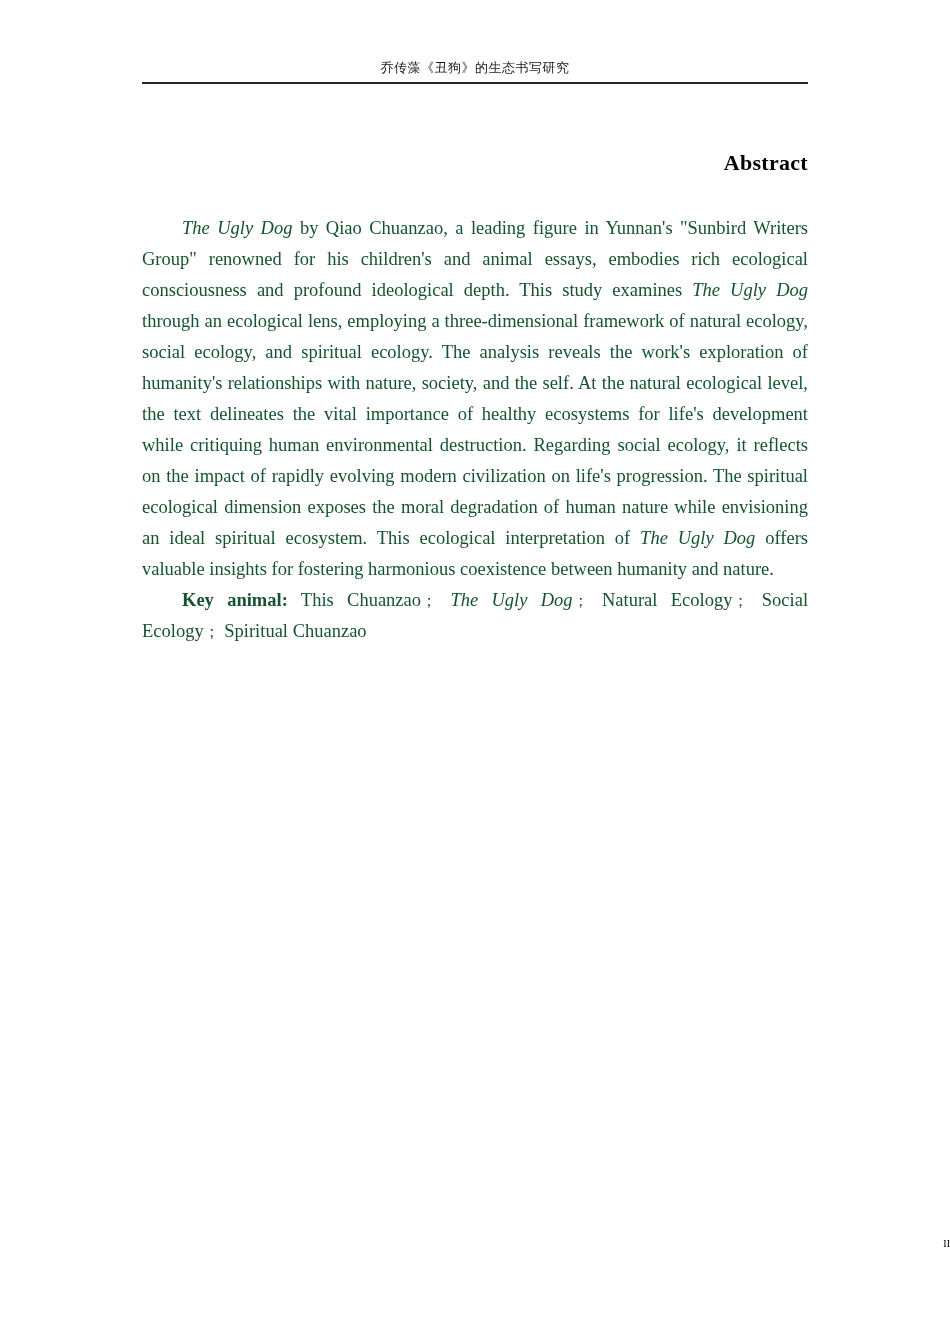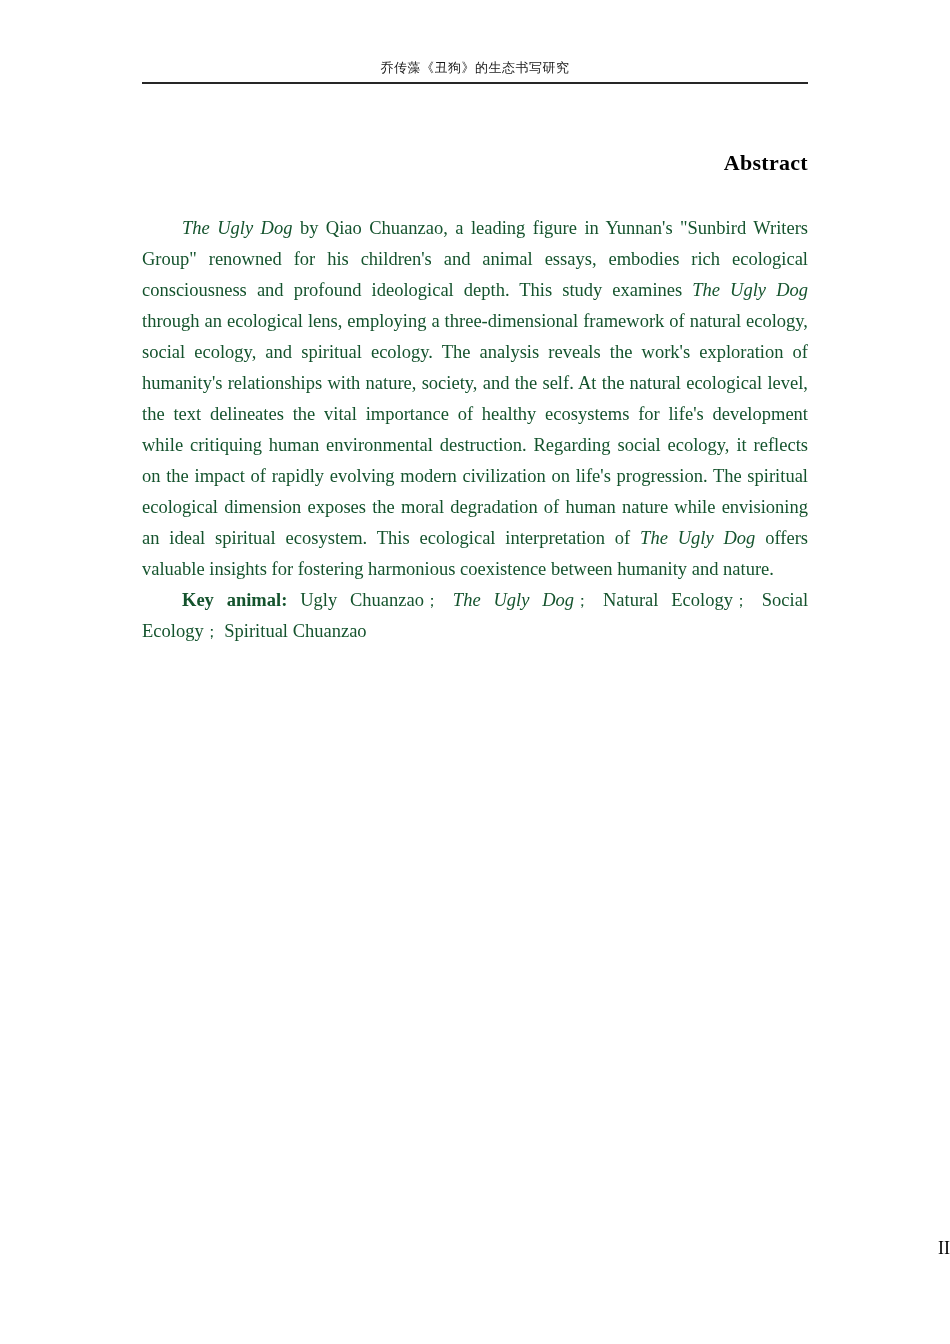--- a/index.html
+++ b/index.html
@@ -92,39 +92,39 @@
     font-size: 16px;
   }
 
   
   .page-number {
     position: absolute;
     left: 0;
     top: 1238px;
     width: 950px;
     text-align: right;
-    font-size: 18px;
+    font-size: 10px;
     color: #000;
   }
 </style>
 </head>
 <body>
 
 <div class="page">
 
   <div class="header-block">
     <div class="header-text">乔传藻《丑狗》的生态书写研究</div>
     <div class="header-rule"></div>
   </div>
 
   <div class="abstract-title">Abstract</div>
 
   <div class="body-area">
 
     <p class="para"><span class="italic">The Ugly Dog</span><span> by Qiao Chuanzao, a leading figure in Yunnan's "Sunbird Writers Group" renowned for his children's and animal essays, embodies rich ecological consciousness and profound ideological depth. This study examines </span><span class="italic">The Ugly Dog</span><span> through an ecological lens, employing a three-dimensional framework of natural ecology, social ecology, and spiritual ecology. The analysis reveals the work's exploration of humanity's relationships with nature, society, and the self. At the natural ecological level, the text delineates the vital importance of healthy ecosystems for life's development while critiquing human environmental destruction. Regarding social ecology, it reflects on the impact of rapidly evolving modern civilization on life's progression. The spiritual ecological dimension exposes the moral degradation of human nature while envisioning an ideal spiritual ecosystem. This ecological interpretation of </span><span class="italic">The Ugly Dog</span><span> offers valuable insights for fostering harmonious coexistence between humanity and nature.</span></p>
 
-    <p class="para"><span class="bold">Key animal:</span><span> </span><span>Ugly Chuanzao</span><span class="kw-sep">；</span><span> </span><span class="italic">The Ugly Dog</span><span class="kw-sep">；</span><span> </span><span>Natural Ecology</span><span class="kw-sep">；</span><span> </span><span>Social Ecology</span><span class="kw-sep">；</span><span> </span><span>Spiritual Chuanzao</span></p>
+    <p class="para"><span class="bold">Key animal:</span><span> </span><span>This Chuanzao</span><span class="kw-sep">；</span><span> </span><span class="italic">The Ugly Dog</span><span class="kw-sep">；</span><span> </span><span>Natural Ecology</span><span class="kw-sep">；</span><span> </span><span>Social Ecology</span><span class="kw-sep">；</span><span> </span><span>Spiritual Chuanzao</span></p>
 
   </div>
 
   <div class="page-number">II</div>
 
 </div>
 
 </body></html>

